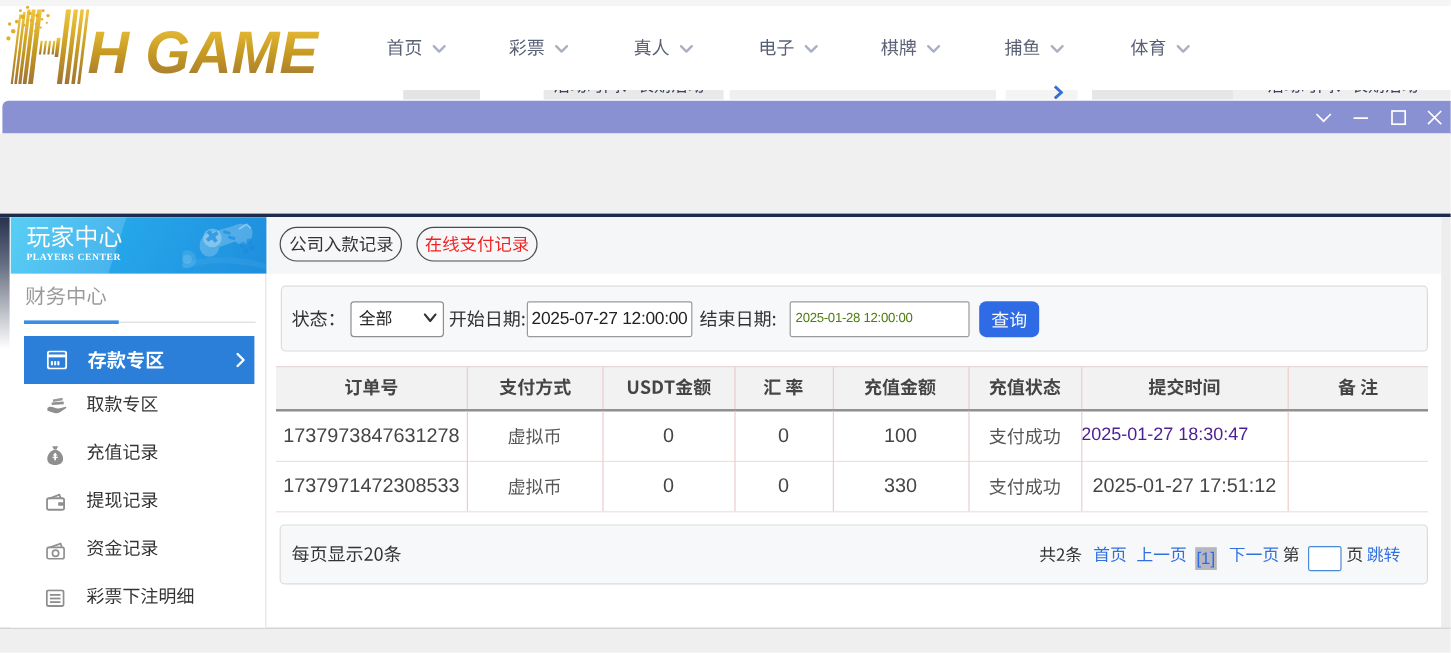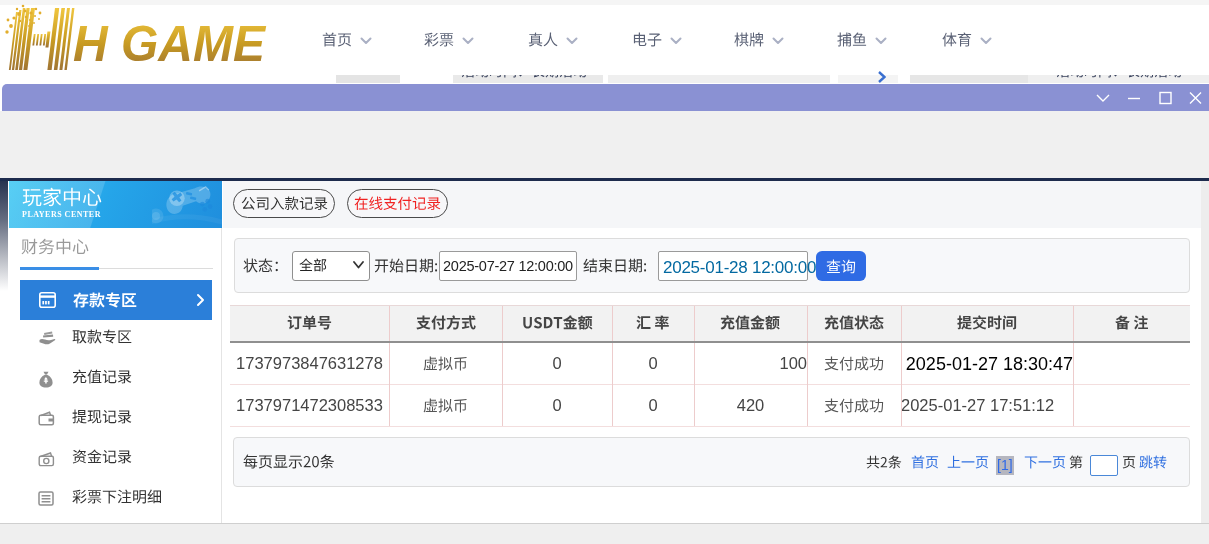--- a/index.html
+++ b/index.html
@@ -253,21 +253,21 @@
     </svg>
 <div style="position:absolute;left:374px;top:258px;line-height:0;"><svg width="65" height="18" viewBox="0 0 65 18" style="overflow:visible">
         <path fill="#333333" d="M9.7 2.7V6.9H5.5V6.3V2.7ZM0.8 6.9V8H4.3C4.1 10.1 3.3 12.1 0.8 13.6C1.1 13.8 1.5 14.2 1.7 14.5C4.5 12.7 5.3 10.4 5.5 8H9.7V14.4H10.9V8H14.2V6.9H10.9V2.7H13.8V1.6H1.3V2.7H4.4V6.3L4.4 6.9ZM21.9 8.3V14.4H23V13.7H27.5V14.4H28.6V8.3ZM23 12.7V9.3H27.5V12.7ZM21.4 7.1C21.9 6.9 22.5 6.9 28.1 6.4C28.3 6.8 28.5 7.2 28.6 7.5L29.5 7C29.1 5.8 28 4.1 27 2.8L26.1 3.2C26.6 3.9 27.1 4.7 27.6 5.4L22.8 5.7C23.8 4.4 24.8 2.7 25.6 0.9L24.4 0.6C23.7 2.5 22.4 4.5 22 5C21.6 5.6 21.3 5.9 21.1 6C21.2 6.3 21.4 6.9 21.4 7.1ZM18 4.7H19.7C19.6 6.6 19.2 8.3 18.7 9.6C18.2 9.2 17.7 8.8 17.2 8.4C17.4 7.3 17.8 6 18 4.7ZM16 8.8C16.7 9.3 17.5 10 18.3 10.6C17.6 11.9 16.7 12.9 15.6 13.5C15.8 13.7 16.1 14.1 16.3 14.4C17.4 13.7 18.3 12.7 19.1 11.3C19.6 11.9 20.1 12.4 20.5 12.9L21.1 12C20.8 11.5 20.2 10.9 19.5 10.3C20.2 8.6 20.7 6.5 20.8 3.8L20.2 3.6L20 3.7H18.2C18.4 2.7 18.6 1.7 18.7 0.7L17.7 0.7C17.6 1.6 17.4 2.6 17.2 3.7H15.6V4.7H17C16.7 6.3 16.3 7.8 16 8.8ZM33.8 7.9H41.3V12.1H33.8ZM33.8 6.8V2.7H41.3V6.8ZM32.6 1.6V14.2H33.8V13.3H41.3V14.2H42.5V1.6ZM47.7 11.1C47.2 12.1 46.4 13.1 45.6 13.7C45.9 13.9 46.3 14.2 46.5 14.4C47.3 13.6 48.2 12.5 48.7 11.4ZM49.8 11.5C50.4 12.2 51.1 13.2 51.4 13.8L52.3 13.3C52 12.7 51.3 11.7 50.7 11.1ZM57.8 2.4V4.8H54.8V2.4ZM53.7 1.3V6.8C53.7 9 53.6 11.8 52.3 13.8C52.6 13.9 53 14.3 53.2 14.5C54.1 13 54.5 11.1 54.7 9.3H57.8V12.9C57.8 13.2 57.7 13.2 57.5 13.3C57.3 13.3 56.5 13.3 55.7 13.2C55.9 13.5 56.1 14 56.1 14.3C57.2 14.3 57.9 14.3 58.3 14.1C58.8 13.9 58.9 13.6 58.9 13V1.3ZM57.8 5.8V8.3H54.7C54.8 7.8 54.8 7.3 54.8 6.8V5.8ZM50.8 0.8V2.6H48.1V0.8H47.1V2.6H45.8V3.6H47.1V9.7H45.6V10.7H53V9.7H51.9V3.6H53V2.6H51.9V0.8ZM48.1 3.6H50.8V4.9H48.1ZM48.1 5.8H50.8V7.3H48.1ZM48.1 8.2H50.8V9.7H48.1ZM62.1 7.3C62.6 7.3 63.1 6.9 63.1 6.3C63.1 5.7 62.6 5.2 62.1 5.2C61.5 5.2 61.1 5.7 61.1 6.3C61.1 6.9 61.5 7.3 62.1 7.3ZM62.1 13.4C62.6 13.4 63.1 13 63.1 12.4C63.1 11.7 62.6 11.3 62.1 11.3C61.5 11.3 61.1 11.7 61.1 12.4C61.1 13 61.5 13.4 62.1 13.4Z"></path>
       </svg></div>
 <div class="abs" style="left:439px;top:251px;width:138px;height:30px;background:#fff;border:1px solid #9a9a9a;border-radius:2px"></div>
 <div class="abs" style="left:443px;top:259px;font-size:14.5px;letter-spacing:-0.25px;color:#222;line-height:1.1">2025-07-27 12:00:00</div>
 <div style="position:absolute;left:583px;top:258px;line-height:0;"><svg width="65" height="18" viewBox="0 0 65 18" style="overflow:visible">
         <path fill="#333333" d="M0.5 12.4 0.7 13.6C2.2 13.2 4.2 12.8 6.1 12.4L6 11.3C4 11.7 1.9 12.2 0.5 12.4ZM0.8 6.8C1.1 6.7 1.4 6.6 3.3 6.4C2.7 7.3 2 8.1 1.8 8.4C1.3 8.9 0.9 9.3 0.6 9.3C0.7 9.6 0.9 10.2 0.9 10.4C1.3 10.2 1.8 10.1 6 9.4C6 9.1 6 8.7 6 8.4L2.6 8.9C3.8 7.6 5 6 6 4.4L5 3.8C4.7 4.3 4.4 4.8 4 5.4L2.1 5.5C2.9 4.3 3.8 2.7 4.5 1.2L3.3 0.7C2.7 2.4 1.6 4.3 1.3 4.8C1 5.3 0.7 5.6 0.4 5.7C0.6 6 0.8 6.6 0.8 6.8ZM9.6 0.6V2.6H6.1V3.7H9.6V6H6.5V7.1H13.9V6H10.7V3.7H14.1V2.6H10.7V0.6ZM6.9 8.6V14.4H8V13.7H12.4V14.3H13.5V8.6ZM8 12.7V9.7H12.4V12.7ZM17.2 4.9V9.2H21.3C19.9 10.8 17.7 12.2 15.6 13C15.9 13.2 16.2 13.6 16.4 13.9C18.3 13.1 20.4 11.7 21.9 10.1V14.4H23.1V10C24.5 11.7 26.7 13.1 28.7 13.9C28.9 13.6 29.2 13.2 29.5 12.9C27.4 12.2 25.1 10.8 23.7 9.2H27.9V4.9H23.1V3.3H28.9V2.2H23.1V0.6H21.9V2.2H16.1V3.3H21.9V4.9ZM18.3 5.9H21.9V8.2H18.3ZM23.1 5.9H26.7V8.2H23.1ZM33.8 7.9H41.3V12.1H33.8ZM33.8 6.8V2.7H41.3V6.8ZM32.6 1.6V14.2H33.8V13.3H41.3V14.2H42.5V1.6ZM47.7 11.1C47.2 12.1 46.4 13.1 45.6 13.7C45.9 13.9 46.3 14.2 46.5 14.4C47.3 13.6 48.2 12.5 48.7 11.4ZM49.8 11.5C50.4 12.2 51.1 13.2 51.4 13.8L52.3 13.3C52 12.7 51.3 11.7 50.7 11.1ZM57.8 2.4V4.8H54.8V2.4ZM53.7 1.3V6.8C53.7 9 53.6 11.8 52.3 13.8C52.6 13.9 53 14.3 53.2 14.5C54.1 13 54.5 11.1 54.7 9.3H57.8V12.9C57.8 13.2 57.7 13.2 57.5 13.3C57.3 13.3 56.5 13.3 55.7 13.2C55.9 13.5 56.1 14 56.1 14.3C57.2 14.3 57.9 14.3 58.3 14.1C58.8 13.9 58.9 13.6 58.9 13V1.3ZM57.8 5.8V8.3H54.7C54.8 7.8 54.8 7.3 54.8 6.8V5.8ZM50.8 0.8V2.6H48.1V0.8H47.1V2.6H45.8V3.6H47.1V9.7H45.6V10.7H53V9.7H51.9V3.6H53V2.6H51.9V0.8ZM48.1 3.6H50.8V4.9H48.1ZM48.1 5.8H50.8V7.3H48.1ZM48.1 8.2H50.8V9.7H48.1ZM62.1 7.3C62.6 7.3 63.1 6.9 63.1 6.3C63.1 5.7 62.6 5.2 62.1 5.2C61.5 5.2 61.1 5.7 61.1 6.3C61.1 6.9 61.5 7.3 62.1 7.3ZM62.1 13.4C62.6 13.4 63.1 13 63.1 12.4C63.1 11.7 62.6 11.3 62.1 11.3C61.5 11.3 61.1 11.7 61.1 12.4C61.1 13 61.5 13.4 62.1 13.4Z"></path>
       </svg></div>
 <div class="abs" style="left:658px;top:251px;width:150px;height:30px;background:#fff;border:1px solid #9a9a9a;border-radius:2px"></div>
-<div class="abs" style="left:663px;top:259px;font-size:17px;letter-spacing:-0.25px;color:#0369a1;line-height:1.1">2025-01-28 12:00:00</div>
+<div class="abs" style="left:663px;top:259px;font-size:11px;letter-spacing:-0.25px;color:#4d7c0f;line-height:1.1">2025-01-28 12:00:00</div>
 <div class="abs" style="left:816px;top:251px;width:50px;height:30px;background:#2f6be4;border-radius:6px"></div>
 <div style="position:absolute;left:826px;top:259px;line-height:0;"><svg width="31" height="18" viewBox="0 0 31 18" style="overflow:visible">
         <path fill="#ffffff" d="M4.4 9.9H10.5V11.2H4.4ZM4.4 7.9H10.5V9.1H4.4ZM3.3 7.1V12H11.7V7.1ZM1.1 12.9V13.9H13.9V12.9ZM6.9 0.6V2.5H0.9V3.5H5.7C4.4 4.9 2.4 6.2 0.5 6.8C0.8 7 1.1 7.5 1.3 7.7C3.3 6.9 5.5 5.4 6.9 3.6V6.6H8V3.6C9.4 5.3 11.6 6.9 13.7 7.6C13.9 7.3 14.2 6.9 14.5 6.7C12.6 6.1 10.5 4.9 9.2 3.5H14.2V2.5H8V0.6ZM16.7 1.6C17.4 2.3 18.3 3.2 18.8 3.9L19.6 3.1C19.2 2.5 18.2 1.6 17.5 0.9ZM15.6 5.3V6.4H17.7V11.5C17.7 12.2 17.3 12.6 17 12.8C17.2 13 17.5 13.5 17.6 13.8C17.8 13.5 18.2 13.2 20.8 11.3C20.7 11.1 20.5 10.6 20.4 10.3L18.8 11.5V5.3ZM22.6 0.6C22 2.5 20.9 4.4 19.7 5.6C20 5.8 20.4 6.1 20.7 6.3C21.3 5.7 21.9 4.8 22.4 3.9H28C27.8 10.2 27.6 12.5 27.1 13C26.9 13.2 26.7 13.3 26.4 13.3C26.1 13.3 25.3 13.3 24.4 13.2C24.6 13.5 24.7 14 24.7 14.3C25.5 14.3 26.4 14.4 26.9 14.3C27.4 14.3 27.7 14.1 28.1 13.7C28.6 13 28.9 10.6 29.1 3.4C29.1 3.3 29.1 2.8 29.1 2.8H22.9C23.2 2.2 23.5 1.6 23.7 0.9ZM25.1 8.8V10.4H22.5V8.8ZM25.1 7.9H22.5V6.3H25.1ZM21.4 5.4V12.3H22.5V11.4H26.1V5.4Z"></path>
       </svg></div>
 <div class="abs" style="left:230px;top:305px;width:960px;height:38px;background:#f2f2f2;border-top:1px solid #e8d8d8;border-bottom:2px solid #8f8f8f"></div>
 <div class="abs" style="left:389px;top:306px;width:1px;height:120px;background:#edcccc"></div>
 <div class="abs" style="left:502px;top:306px;width:1px;height:120px;background:#edcccc"></div>
 <div class="abs" style="left:612px;top:306px;width:1px;height:120px;background:#edcccc"></div>
 <div class="abs" style="left:694px;top:306px;width:1px;height:120px;background:#edcccc"></div>
 <div class="abs" style="left:807px;top:306px;width:1px;height:120px;background:#edcccc"></div>
@@ -298,37 +298,37 @@
 <div class="abs" style="left:1115px;top:315px;line-height:0"><svg width="34" height="18" viewBox="0 0 34 18" style="overflow:visible">
         <path fill="#454545" d="M9.6 3.2C9 3.8 8.2 4.2 7.4 4.6C6.5 4.2 5.7 3.8 5.1 3.3L5.2 3.2ZM5.4 0.4C4.6 1.7 3.1 3 0.9 3.9C1.3 4.2 1.8 4.9 2.1 5.3C2.7 5 3.3 4.6 3.8 4.3C4.3 4.7 4.8 5.1 5.4 5.4C3.8 5.9 2.1 6.3 0.3 6.5C0.6 6.9 0.9 7.6 1 8.1L2.2 7.9V14.5H4.1V14.1H10.6V14.5H12.6V7.9H2.6C4.3 7.5 6 7.1 7.5 6.4C9.3 7.2 11.5 7.7 13.7 7.9C13.9 7.5 14.4 6.7 14.8 6.3C12.9 6.1 11.1 5.8 9.5 5.4C10.7 4.5 11.8 3.5 12.5 2.3L11.4 1.6L11.1 1.7H6.7C6.9 1.4 7.1 1.1 7.3 0.8ZM4.1 11.6H6.5V12.6H4.1ZM4.1 10.2V9.4H6.5V10.2ZM10.6 11.6V12.6H8.4V11.6ZM10.6 10.2H8.4V9.4H10.6ZM19.8 1.9C20.7 2.4 22 3.1 22.6 3.6L23.6 2.1C23 1.7 21.7 1 20.8 0.6ZM18.9 6.1C19.9 6.6 21.1 7.3 21.7 7.8L22.7 6.3C22.1 5.8 20.8 5.2 19.9 4.8ZM19.3 13.2 20.9 14.4C21.8 13 22.7 11.2 23.5 9.7L22.2 8.5C21.3 10.2 20.1 12.1 19.3 13.2ZM26.6 0.9C27 1.7 27.4 2.6 27.6 3.3H23.6V5H27.3V7.6H24.2V9.3H27.3V12.4H23.2V14.1H33V12.4H29.1V9.3H32V7.6H29.1V5H32.6V3.3H28L29.4 2.7C29.2 2.1 28.7 1.1 28.2 0.4Z"></path>
       </svg></div>
 <div class="abs" style="left:230px;top:343px;width:960px;height:42px;background:#fff;border-bottom:1px solid #f3dede"></div>
 <div class="abs" style="left:230px;top:355px;width:159px;text-align:center;font-size:16.5px;color:#454545;line-height:1">1737973847631278</div>
 <div class="abs" style="left:423px;top:356px;line-height:0"><svg width="46" height="18" viewBox="0 0 46 18" style="overflow:visible">
         <path fill="#555555" d="M3.6 9.8C4 10.6 4.5 11.8 4.7 12.5L5.7 12.1C5.5 11.4 5 10.3 4.5 9.5ZM12 9.4C11.6 10.2 11 11.4 10.5 12.1L11.3 12.5C11.8 11.8 12.5 10.7 13.1 9.8ZM1.9 3.7V7.3C1.9 9.2 1.8 11.9 0.6 13.8C0.9 13.9 1.4 14.2 1.6 14.4C2.8 12.4 3 9.4 3 7.3V4.6H6.8V5.8L3.8 6L3.9 6.9L6.8 6.6V7C6.8 8 7.2 8.3 8.9 8.3C9.2 8.3 11.9 8.3 12.3 8.3C13.5 8.3 13.9 8 14 6.7C13.7 6.7 13.3 6.6 13 6.4C13 7.3 12.9 7.4 12.2 7.4C11.6 7.4 9.3 7.4 8.9 7.4C8 7.4 7.8 7.3 7.8 7V6.5L11.5 6.1L11.4 5.4L7.8 5.7V4.6H12.6C12.5 5.1 12.3 5.5 12.2 5.8L13.2 6.2C13.5 5.6 13.8 4.7 14.1 3.9L13.2 3.6L13 3.7H7.9V2.7H13V1.8H7.9V0.6H6.8V3.7ZM9 8.8V13.1H7.3V8.8H6.2V13.1H2.7V14.1H13.9V13.1H10V8.8ZM22.7 2.4C23.5 3.8 24.3 5.7 24.6 6.9L25.6 6.5C25.3 5.3 24.4 3.4 23.6 2ZM17.5 0.6V3.6H15.6V4.7H17.5V8C16.7 8.2 16 8.4 15.4 8.6L15.7 9.7L17.5 9.1V13.1C17.5 13.3 17.4 13.3 17.2 13.3C17.1 13.3 16.5 13.3 15.8 13.3C16 13.6 16.1 14.1 16.2 14.4C17.1 14.4 17.7 14.3 18 14.2C18.4 14 18.5 13.7 18.5 13.1V8.7L20.1 8.2L20 7.2L18.5 7.6V4.7H20V3.6H18.5V0.6ZM27 1C26.9 7 26.3 11.2 23 13.5C23.3 13.7 23.8 14.1 23.9 14.3C25.4 13.2 26.4 11.7 27 9.8C27.7 11.3 28.3 12.9 28.5 13.9L29.6 13.4C29.2 12.1 28.3 10 27.4 8.3C27.9 6.2 28.1 3.8 28.2 1ZM21 13V12.9L21 13C21.3 12.6 21.7 12.2 25 9.8C24.9 9.6 24.8 9.1 24.7 8.8L22.2 10.6V1.2H21.1V10.7C21.1 11.4 20.6 11.9 20.3 12.1C20.5 12.3 20.8 12.8 21 13ZM43.3 1C40.4 1.5 35.3 1.8 31.1 1.9C31.2 2.2 31.3 2.6 31.3 2.9C33.1 2.9 35 2.8 36.9 2.7V5.2H32.2V12.7H33.4V6.3H36.9V14.4H38V6.3H41.7V11.1C41.7 11.3 41.6 11.4 41.4 11.4C41.1 11.4 40.2 11.4 39.3 11.4C39.5 11.7 39.6 12.1 39.7 12.5C40.9 12.5 41.7 12.5 42.2 12.3C42.7 12.1 42.8 11.7 42.8 11.1V5.2H38V2.7C40.2 2.5 42.2 2.3 43.8 2.1Z"></path>
       </svg></div>
 <div class="abs" style="left:502px;top:355px;width:110px;text-align:center;font-size:16.5px;color:#454545;line-height:1">0</div>
 <div class="abs" style="left:612px;top:355px;width:82px;text-align:center;font-size:16.5px;color:#454545;line-height:1">0</div>
-<div class="abs" style="left:694px;top:355px;width:113px;text-align:right;font-size:16.5px;color:#454545;line-height:1">100</div>
+<div class="abs" style="left:694px;top:355px;width:113px;text-align:center;font-size:16.5px;color:#454545;line-height:1">100</div>
 <div class="abs" style="left:824px;top:356px;line-height:0"><svg width="61" height="18" viewBox="0 0 61 18" style="overflow:visible">
         <path fill="#555555" d="M6.9 0.6V2.9H1.2V4H6.9V6.3H1.8V7.4H3.4L3.1 7.5C3.9 9.2 5.1 10.5 6.5 11.5C4.7 12.4 2.7 13 0.5 13.3C0.8 13.6 1.1 14.1 1.2 14.4C3.4 14 5.6 13.3 7.5 12.3C9.2 13.3 11.3 13.9 13.8 14.3C13.9 14 14.2 13.5 14.5 13.2C12.2 13 10.3 12.4 8.6 11.5C10.3 10.4 11.7 8.8 12.6 6.7L11.8 6.3L11.6 6.3H8.1V4H13.8V2.9H8.1V0.6ZM4.3 7.4H10.9C10.2 8.9 9 10 7.6 10.9C6.1 10 5 8.8 4.3 7.4ZM21.1 7.1C21.9 8.3 22.9 9.9 23.3 10.9L24.4 10.3C23.9 9.4 22.9 7.8 22.1 6.6ZM26.3 0.8V3.9H20.2V5.1H26.3V12.9C26.3 13.2 26.1 13.3 25.8 13.3C25.4 13.3 24.2 13.3 22.9 13.3C23.1 13.6 23.3 14.1 23.4 14.4C25 14.4 26 14.4 26.6 14.2C27.2 14.1 27.4 13.7 27.4 12.9V5.1H29.3V3.9H27.4V0.8ZM19.4 0.7C18.5 3 17.1 5.3 15.6 6.8C15.8 7.1 16.1 7.6 16.3 7.9C16.8 7.4 17.3 6.8 17.8 6.1V14.4H18.9V4.3C19.5 3.3 20.1 2.2 20.5 1ZM38.2 0.6C38.2 1.5 38.2 2.3 38.2 3.2H31.9V7.4C31.9 9.3 31.8 11.9 30.5 13.8C30.8 13.9 31.3 14.3 31.5 14.5C32.9 12.5 33.1 9.5 33.1 7.4V7.3H35.8C35.8 9.9 35.7 10.8 35.5 11C35.4 11.2 35.2 11.2 35 11.2C34.8 11.2 34.1 11.2 33.4 11.1C33.6 11.4 33.7 11.9 33.8 12.2C34.5 12.2 35.2 12.2 35.6 12.2C36 12.1 36.2 12 36.5 11.8C36.8 11.4 36.9 10.1 36.9 6.7C36.9 6.6 36.9 6.2 36.9 6.2H33.1V4.2H38.3C38.5 6.7 38.9 8.9 39.4 10.6C38.4 11.8 37.3 12.7 35.9 13.4C36.2 13.6 36.6 14.1 36.8 14.3C37.9 13.6 39 12.8 39.9 11.8C40.6 13.4 41.5 14.3 42.6 14.3C43.8 14.3 44.2 13.5 44.4 11C44.1 10.9 43.7 10.6 43.4 10.4C43.3 12.4 43.1 13.1 42.7 13.1C41.9 13.1 41.3 12.3 40.7 10.8C41.8 9.4 42.7 7.7 43.4 5.7L42.2 5.4C41.7 6.9 41.1 8.3 40.3 9.5C39.9 8 39.6 6.3 39.5 4.2H44.3V3.2H39.4C39.3 2.3 39.3 1.5 39.3 0.6ZM40.1 1.3C41 1.8 42.2 2.6 42.8 3.2L43.5 2.4C42.9 1.9 41.7 1.1 40.7 0.7ZM45.6 10.5 45.8 11.6C47.4 11.2 49.6 10.6 51.6 10L51.5 8.9L49.1 9.6V3.4H51.3V2.4H45.8V3.4H48V9.9C47.1 10.1 46.2 10.3 45.6 10.5ZM54 0.8C54 1.9 53.9 3 53.9 4H51.4V5.1H53.9C53.6 8.8 52.8 11.8 49.6 13.5C49.9 13.7 50.3 14.1 50.4 14.4C53.9 12.5 54.7 9.1 55 5.1H58C57.8 10.5 57.5 12.5 57.1 13C56.9 13.2 56.8 13.2 56.4 13.2C56.1 13.2 55.3 13.2 54.3 13.1C54.6 13.4 54.7 13.9 54.7 14.2C55.6 14.3 56.4 14.3 56.9 14.2C57.4 14.2 57.8 14.1 58.1 13.6C58.6 13 58.9 10.8 59.1 4.6C59.1 4.4 59.1 4 59.1 4H55C55.1 3 55.1 1.9 55.1 0.8Z"></path>
       </svg></div>
-<div class="abs" style="left:901px;top:355px;width:172px;text-align:right;font-size:18px;color:#000000;line-height:1">2025-01-27 18:30:47</div>
+<div class="abs" style="left:901px;top:355px;width:172px;text-align:left;font-size:15px;color:#4c1d95;line-height:1">2025-01-27 18:30:47</div>
 <div class="abs" style="left:230px;top:385px;width:960px;height:42px;background:#fff;border-bottom:1px solid #f3dede"></div>
 <div class="abs" style="left:230px;top:397px;width:159px;text-align:center;font-size:16.5px;color:#454545;line-height:1">1737971472308533</div>
 <div class="abs" style="left:423px;top:398px;line-height:0"><svg width="46" height="18" viewBox="0 0 46 18" style="overflow:visible">
         <path fill="#555555" d="M3.6 9.8C4 10.6 4.5 11.8 4.7 12.5L5.7 12.1C5.5 11.4 5 10.3 4.5 9.5ZM12 9.4C11.6 10.2 11 11.4 10.5 12.1L11.3 12.5C11.8 11.8 12.5 10.7 13.1 9.8ZM1.9 3.7V7.3C1.9 9.2 1.8 11.9 0.6 13.8C0.9 13.9 1.4 14.2 1.6 14.4C2.8 12.4 3 9.4 3 7.3V4.6H6.8V5.8L3.8 6L3.9 6.9L6.8 6.6V7C6.8 8 7.2 8.3 8.9 8.3C9.2 8.3 11.9 8.3 12.3 8.3C13.5 8.3 13.9 8 14 6.7C13.7 6.7 13.3 6.6 13 6.4C13 7.3 12.9 7.4 12.2 7.4C11.6 7.4 9.3 7.4 8.9 7.4C8 7.4 7.8 7.3 7.8 7V6.5L11.5 6.1L11.4 5.4L7.8 5.7V4.6H12.6C12.5 5.1 12.3 5.5 12.2 5.8L13.2 6.2C13.5 5.6 13.8 4.7 14.1 3.9L13.2 3.6L13 3.7H7.9V2.7H13V1.8H7.9V0.6H6.8V3.7ZM9 8.8V13.1H7.3V8.8H6.2V13.1H2.7V14.1H13.9V13.1H10V8.8ZM22.7 2.4C23.5 3.8 24.3 5.7 24.6 6.9L25.6 6.5C25.3 5.3 24.4 3.4 23.6 2ZM17.5 0.6V3.6H15.6V4.7H17.5V8C16.7 8.2 16 8.4 15.4 8.6L15.7 9.7L17.5 9.1V13.1C17.5 13.3 17.4 13.3 17.2 13.3C17.1 13.3 16.5 13.3 15.8 13.3C16 13.6 16.1 14.1 16.2 14.4C17.1 14.4 17.7 14.3 18 14.2C18.4 14 18.5 13.7 18.5 13.1V8.7L20.1 8.2L20 7.2L18.5 7.6V4.7H20V3.6H18.5V0.6ZM27 1C26.9 7 26.3 11.2 23 13.5C23.3 13.7 23.8 14.1 23.9 14.3C25.4 13.2 26.4 11.7 27 9.8C27.7 11.3 28.3 12.9 28.5 13.9L29.6 13.4C29.2 12.1 28.3 10 27.4 8.3C27.9 6.2 28.1 3.8 28.2 1ZM21 13V12.9L21 13C21.3 12.6 21.7 12.2 25 9.8C24.9 9.6 24.8 9.1 24.7 8.8L22.2 10.6V1.2H21.1V10.7C21.1 11.4 20.6 11.9 20.3 12.1C20.5 12.3 20.8 12.8 21 13ZM43.3 1C40.4 1.5 35.3 1.8 31.1 1.9C31.2 2.2 31.3 2.6 31.3 2.9C33.1 2.9 35 2.8 36.9 2.7V5.2H32.2V12.7H33.4V6.3H36.9V14.4H38V6.3H41.7V11.1C41.7 11.3 41.6 11.4 41.4 11.4C41.1 11.4 40.2 11.4 39.3 11.4C39.5 11.7 39.6 12.1 39.7 12.5C40.9 12.5 41.7 12.5 42.2 12.3C42.7 12.1 42.8 11.7 42.8 11.1V5.2H38V2.7C40.2 2.5 42.2 2.3 43.8 2.1Z"></path>
       </svg></div>
 <div class="abs" style="left:502px;top:397px;width:110px;text-align:center;font-size:16.5px;color:#454545;line-height:1">0</div>
 <div class="abs" style="left:612px;top:397px;width:82px;text-align:center;font-size:16.5px;color:#454545;line-height:1">0</div>
-<div class="abs" style="left:694px;top:397px;width:113px;text-align:center;font-size:16.5px;color:#454545;line-height:1">420</div>
+<div class="abs" style="left:694px;top:397px;width:113px;text-align:center;font-size:16.5px;color:#454545;line-height:1">330</div>
 <div class="abs" style="left:824px;top:398px;line-height:0"><svg width="61" height="18" viewBox="0 0 61 18" style="overflow:visible">
         <path fill="#555555" d="M6.9 0.6V2.9H1.2V4H6.9V6.3H1.8V7.4H3.4L3.1 7.5C3.9 9.2 5.1 10.5 6.5 11.5C4.7 12.4 2.7 13 0.5 13.3C0.8 13.6 1.1 14.1 1.2 14.4C3.4 14 5.6 13.3 7.5 12.3C9.2 13.3 11.3 13.9 13.8 14.3C13.9 14 14.2 13.5 14.5 13.2C12.2 13 10.3 12.4 8.6 11.5C10.3 10.4 11.7 8.8 12.6 6.7L11.8 6.3L11.6 6.3H8.1V4H13.8V2.9H8.1V0.6ZM4.3 7.4H10.9C10.2 8.9 9 10 7.6 10.9C6.1 10 5 8.8 4.3 7.4ZM21.1 7.1C21.9 8.3 22.9 9.9 23.3 10.9L24.4 10.3C23.9 9.4 22.9 7.8 22.1 6.6ZM26.3 0.8V3.9H20.2V5.1H26.3V12.9C26.3 13.2 26.1 13.3 25.8 13.3C25.4 13.3 24.2 13.3 22.9 13.3C23.1 13.6 23.3 14.1 23.4 14.4C25 14.4 26 14.4 26.6 14.2C27.2 14.1 27.4 13.7 27.4 12.9V5.1H29.3V3.9H27.4V0.8ZM19.4 0.7C18.5 3 17.1 5.3 15.6 6.8C15.8 7.1 16.1 7.6 16.3 7.9C16.8 7.4 17.3 6.8 17.8 6.1V14.4H18.9V4.3C19.5 3.3 20.1 2.2 20.5 1ZM38.2 0.6C38.2 1.5 38.2 2.3 38.2 3.2H31.9V7.4C31.9 9.3 31.8 11.9 30.5 13.8C30.8 13.9 31.3 14.3 31.5 14.5C32.9 12.5 33.1 9.5 33.1 7.4V7.3H35.8C35.8 9.9 35.7 10.8 35.5 11C35.4 11.2 35.2 11.2 35 11.2C34.8 11.2 34.1 11.2 33.4 11.1C33.6 11.4 33.7 11.9 33.8 12.2C34.5 12.2 35.2 12.2 35.6 12.2C36 12.1 36.2 12 36.5 11.8C36.8 11.4 36.9 10.1 36.9 6.7C36.9 6.6 36.9 6.2 36.9 6.2H33.1V4.2H38.3C38.5 6.7 38.9 8.9 39.4 10.6C38.4 11.8 37.3 12.7 35.9 13.4C36.2 13.6 36.6 14.1 36.8 14.3C37.9 13.6 39 12.8 39.9 11.8C40.6 13.4 41.5 14.3 42.6 14.3C43.8 14.3 44.2 13.5 44.4 11C44.1 10.9 43.7 10.6 43.4 10.4C43.3 12.4 43.1 13.1 42.7 13.1C41.9 13.1 41.3 12.3 40.7 10.8C41.8 9.4 42.7 7.7 43.4 5.7L42.2 5.4C41.7 6.9 41.1 8.3 40.3 9.5C39.9 8 39.6 6.3 39.5 4.2H44.3V3.2H39.4C39.3 2.3 39.3 1.5 39.3 0.6ZM40.1 1.3C41 1.8 42.2 2.6 42.8 3.2L43.5 2.4C42.9 1.9 41.7 1.1 40.7 0.7ZM45.6 10.5 45.8 11.6C47.4 11.2 49.6 10.6 51.6 10L51.5 8.9L49.1 9.6V3.4H51.3V2.4H45.8V3.4H48V9.9C47.1 10.1 46.2 10.3 45.6 10.5ZM54 0.8C54 1.9 53.9 3 53.9 4H51.4V5.1H53.9C53.6 8.8 52.8 11.8 49.6 13.5C49.9 13.7 50.3 14.1 50.4 14.4C53.9 12.5 54.7 9.1 55 5.1H58C57.8 10.5 57.5 12.5 57.1 13C56.9 13.2 56.8 13.2 56.4 13.2C56.1 13.2 55.3 13.2 54.3 13.1C54.6 13.4 54.7 13.9 54.7 14.2C55.6 14.3 56.4 14.3 56.9 14.2C57.4 14.2 57.8 14.1 58.1 13.6C58.6 13 58.9 10.8 59.1 4.6C59.1 4.4 59.1 4 59.1 4H55C55.1 3 55.1 1.9 55.1 0.8Z"></path>
       </svg></div>
-<div class="abs" style="left:901px;top:397px;width:172px;text-align:left;font-size:16.5px;color:#454545;line-height:1">2025-01-27 17:51:12</div>
+<div class="abs" style="left:901px;top:397px;width:172px;text-align:center;font-size:16.5px;color:#454545;line-height:1">2025-01-27 17:51:12</div>
 <div class="abs" style="left:389px;top:343px;width:1px;height:83px;background:#edcccc"></div>
 <div class="abs" style="left:502px;top:343px;width:1px;height:83px;background:#edcccc"></div>
 <div class="abs" style="left:612px;top:343px;width:1px;height:83px;background:#edcccc"></div>
 <div class="abs" style="left:694px;top:343px;width:1px;height:83px;background:#edcccc"></div>
 <div class="abs" style="left:807px;top:343px;width:1px;height:83px;background:#edcccc"></div>
 <div class="abs" style="left:901px;top:343px;width:1px;height:83px;background:#edcccc"></div>
 <div class="abs" style="left:1073px;top:343px;width:1px;height:83px;background:#edcccc"></div>
 <div class="abs" style="left:233px;top:437px;width:957px;height:50px;background:#f7f8fa;border:1px solid #dcdcdc;border-radius:4px"></div>
 <div style="position:absolute;left:243px;top:454px;line-height:0;"><svg width="93" height="18" viewBox="0 0 93 18" style="overflow:visible">
         <path fill="#333333" d="M5.9 6.3C6.8 6.8 7.9 7.5 8.5 8H4L4.3 5.7H11.2L11.2 8H8.6L9.2 7.4C8.7 6.8 7.5 6.1 6.5 5.7ZM0.6 8V9H2.8C2.6 10.3 2.4 11.5 2.2 12.4H2.8L10.8 12.4C10.7 12.9 10.6 13.2 10.5 13.3C10.4 13.5 10.2 13.5 10 13.5C9.7 13.5 9 13.5 8.2 13.5C8.4 13.7 8.5 14.1 8.5 14.4C9.2 14.4 10 14.4 10.4 14.4C10.9 14.3 11.2 14.2 11.5 13.8C11.7 13.6 11.8 13.2 11.9 12.4H13.9V11.4H12C12.1 10.8 12.2 10 12.2 9H14.4V8H12.3L12.4 5.2C12.4 5.1 12.4 4.7 12.4 4.7H3.3C3.2 5.7 3.1 6.8 2.9 8ZM10.9 11.4H8.5L9 10.9C8.4 10.3 7.2 9.5 6.1 9H11.1C11.1 10 11 10.8 10.9 11.4ZM5.5 9.6C6.4 10.1 7.5 10.8 8.2 11.4H3.5L3.9 9H6.1ZM4.1 0.5C3.3 2.4 2 4.3 0.6 5.5C0.9 5.7 1.4 6 1.6 6.2C2.4 5.4 3.2 4.3 4 3.1H13.9V2.1H4.6C4.8 1.7 5 1.3 5.2 0.8ZM22 6.3V9C22 10.6 21.3 12.4 15.8 13.5C16 13.7 16.3 14.2 16.4 14.4C22.3 13.1 23.1 11.1 23.1 9V6.3ZM23.2 11.5C24.9 12.4 27.2 13.6 28.3 14.4L29 13.5C27.8 12.7 25.5 11.5 23.8 10.8ZM17.6 4.3V11.3H18.7V5.3H26.4V11.2H27.6V4.3H22.2C22.5 3.8 22.8 3.1 23 2.5H29V1.4H16.1V2.5H21.7C21.6 3.1 21.3 3.7 21 4.3ZM33.7 4.7H41.4V6.2H33.7ZM33.7 2.2H41.4V3.8H33.7ZM32.6 1.3V7.1H42.5V1.3ZM42.3 8.2C41.8 9.2 40.9 10.5 40.2 11.3L41.1 11.7C41.8 10.9 42.6 9.8 43.3 8.7ZM31.9 8.7C32.5 9.7 33.2 11 33.5 11.8L34.5 11.4C34.1 10.6 33.4 9.3 32.7 8.4ZM38.6 7.7V12.6H36.3V7.7H35.3V12.6H30.6V13.7H44.4V12.6H39.6V7.7ZM48.5 7.9C47.9 9.6 46.8 11.3 45.5 12.4C45.8 12.5 46.3 12.8 46.6 13C47.7 11.9 48.9 10.1 49.7 8.2ZM55.3 8.4C56.3 9.8 57.5 11.8 57.9 13L59 12.5C58.6 11.3 57.4 9.4 56.3 8ZM47.2 1.7V2.8H57.8V1.7ZM45.9 5.4V6.5H51.9V12.9C51.9 13.2 51.8 13.2 51.6 13.2C51.3 13.2 50.3 13.2 49.3 13.2C49.4 13.5 49.6 14 49.7 14.4C51 14.4 51.9 14.4 52.4 14.2C53 14 53.1 13.7 53.1 12.9V6.5H59.1V5.4ZM60.7 13.2H67.6V12H64.5C64 12 63.3 12.1 62.7 12.1C65.3 9.7 67 7.4 67 5.2C67 3.3 65.8 2 63.8 2C62.4 2 61.5 2.6 60.6 3.6L61.4 4.4C62 3.7 62.8 3.1 63.7 3.1C65 3.1 65.7 4 65.7 5.3C65.7 7.2 64.1 9.4 60.7 12.4ZM72.5 13.4C74.6 13.4 75.9 11.5 75.9 7.7C75.9 3.9 74.6 2 72.5 2C70.4 2 69.1 3.9 69.1 7.7C69.1 11.5 70.4 13.4 72.5 13.4ZM72.5 12.3C71.2 12.3 70.4 10.9 70.4 7.7C70.4 4.5 71.2 3.1 72.5 3.1C73.7 3.1 74.6 4.5 74.6 7.7C74.6 10.9 73.7 12.3 72.5 12.3ZM81.2 10.5C80.4 11.4 79.1 12.5 78.1 13C78.3 13.2 78.7 13.6 78.8 13.8C79.9 13.2 81.3 11.9 82.1 10.9ZM86.1 11C87.1 11.9 88.4 13.1 88.9 13.9L89.8 13.3C89.2 12.4 87.9 11.3 86.9 10.4ZM86.7 3C86 3.7 85.2 4.4 84.2 5C83.2 4.4 82.4 3.8 81.8 3L81.9 3ZM82.3 0.6C81.5 1.9 80 3.5 77.8 4.6C78 4.7 78.4 5.1 78.6 5.4C79.5 4.9 80.3 4.3 81.1 3.7C81.6 4.4 82.3 5 83.1 5.5C81.3 6.4 79.2 6.9 77.2 7.2C77.4 7.5 77.6 7.9 77.7 8.2C79.9 7.9 82.2 7.2 84.2 6.2C86 7.1 88.1 7.8 90.4 8.1C90.6 7.8 90.9 7.3 91.1 7.1C89 6.8 86.9 6.3 85.3 5.5C86.6 4.7 87.7 3.7 88.4 2.4L87.6 1.9L87.4 2H82.7C83 1.6 83.3 1.2 83.6 0.8ZM83.6 7.3V8.9H78.9V9.9H83.6V13.2C83.6 13.3 83.5 13.4 83.3 13.4C83.2 13.4 82.6 13.4 82 13.3C82.2 13.6 82.3 14.1 82.4 14.3C83.2 14.3 83.8 14.3 84.2 14.2C84.6 14 84.7 13.7 84.7 13.2V9.9H89.4V8.9H84.7V7.3Z"></path>

